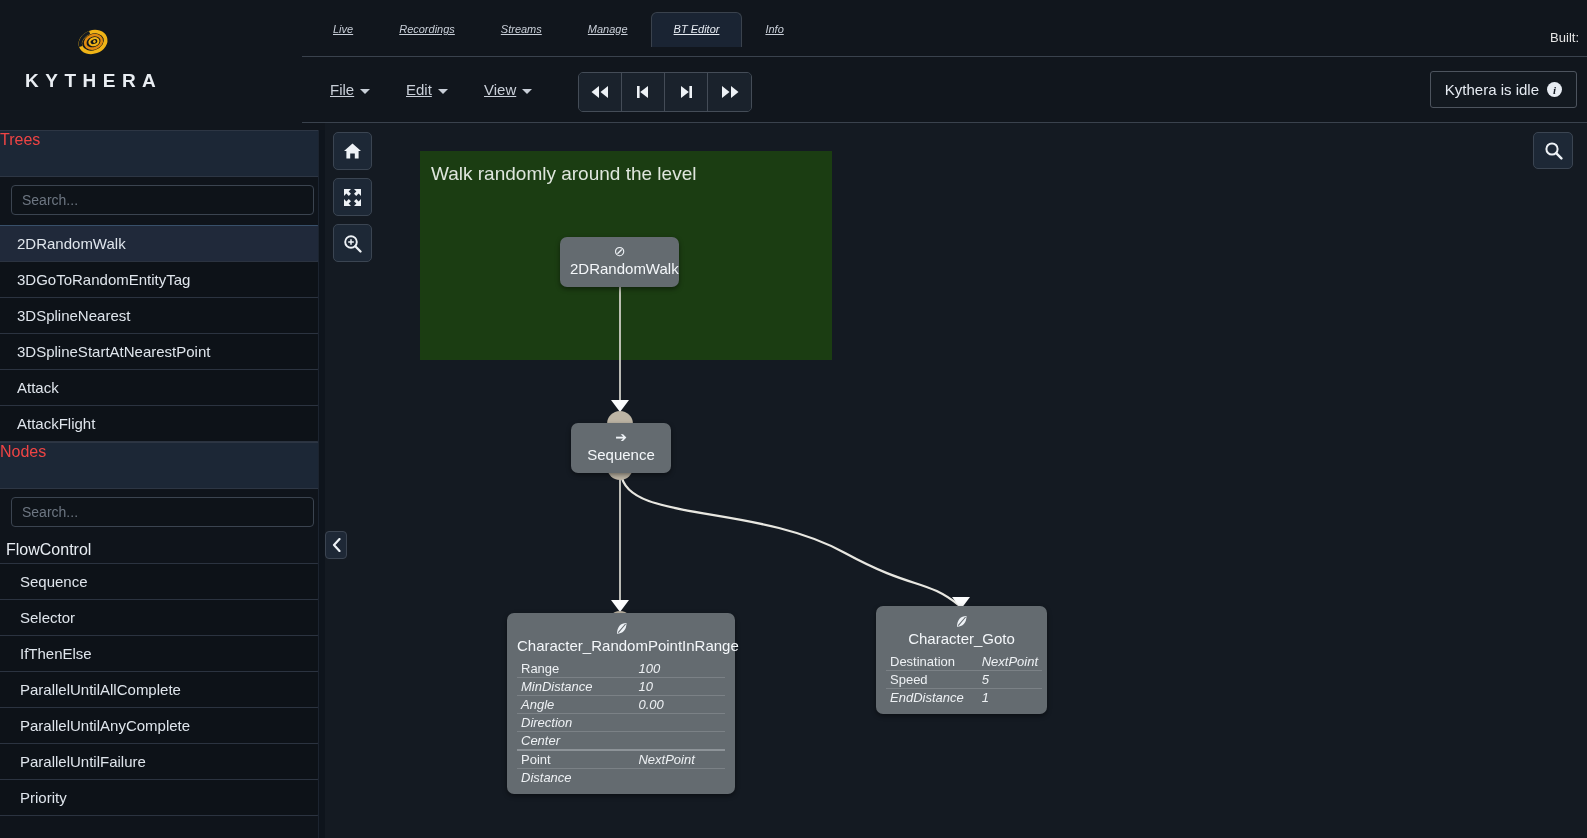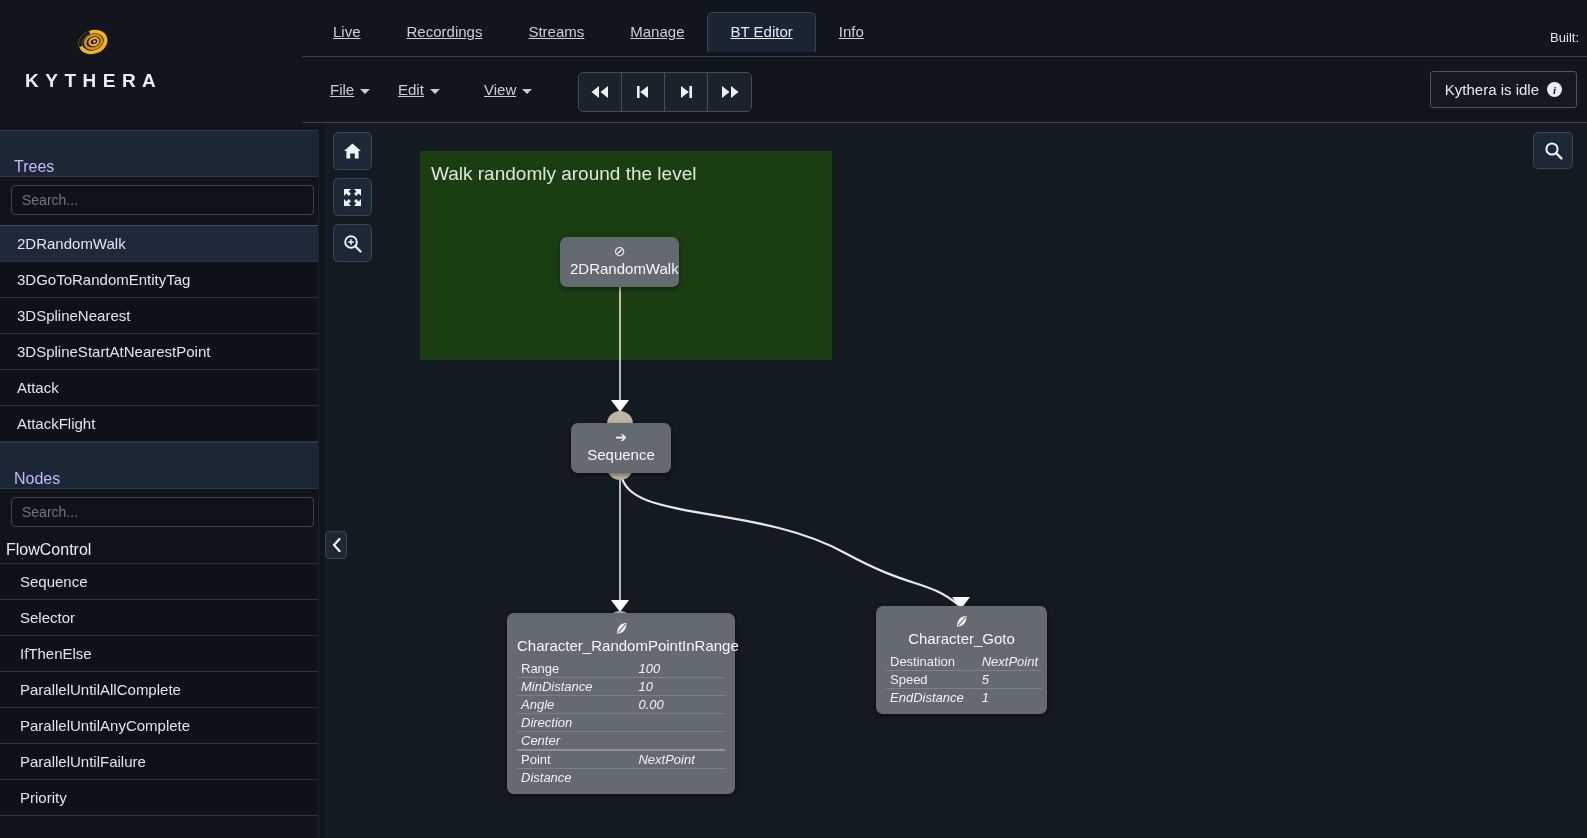--- a/index.html
+++ b/index.html
@@ -23,27 +23,28 @@
 
   
   .tabbar {
     position: absolute; left: 302px; top: 0; right: 0; height: 57px;
     background: #11161d;
     border-bottom: 1px solid #3a424d;
   }
   .tabs { position: absolute; left: 8px; top: 12px; display: flex; gap: 0; align-items: flex-end; }
   .tab {
     padding: 10px 22px 12px 22px;
-    font-size: 15px; color: #c9cfd8;
+    font-size: 11px; color: #c9cfd8;
     text-decoration: underline;
     cursor: pointer;
     border: 1px solid transparent;
     border-bottom: none;
     border-radius: 6px 6px 0 0;
     white-space: nowrap;
+    font-style: italic;
   }
   .tab.active {
     background: #1a2433;
     border-color: #3a424d;
     color: #e6ebf2;
   }
   .built {
     position: absolute; right: 8px; top: 30px;
     font-size: 13px; color: #e5e5e5;
   }
@@ -87,22 +88,22 @@
     font-family: "Liberation Serif", serif;
   }
 
   
   .sidebar {
     position: absolute; left: 0; top: 130px; width: 325px; height: 708px;
     background: #0f141b; overflow: hidden;
   }
   .panel-head {
     background: #1c2736; border-top: 1px solid #2d3644; border-bottom: 1px solid #2d3644;
-    height: 47px; display: flex; align-items: flex-end; padding-left: 14px;
-    color: #c4b5fd; font-size: 16px;
+    height: 47px; display: flex; align-items: flex-start; 
+    color: #ef4444; font-size: 16px;
   }
   .search-wrap { padding: 8px 11px 10px 11px; background: #0f141b; }
   .search-input {
     width: 100%; height: 30px;
     background: #0e1319; border: 1px solid #3b4450; border-radius: 4px;
     color: #cfd6de; font-size: 14px; padding: 0 10px;
     font-family: "Liberation Sans", sans-serif; outline: none;
   }
   .search-input::placeholder { color: #6d7682; }
   .list-row {
@@ -213,21 +214,21 @@
       <div class="tab active">BT Editor</div>
       <div class="tab">Info</div>
     </div>
     <div class="built">Built:</div>
   </div>
 
   <div class="menubar">
     <div class="menu-item" style="left:28px;">
       <span>File</span><span class="caret"></span>
     </div>
-    <div class="menu-item" style="left:96px;">
+    <div class="menu-item" style="left:104px;">
       <span>Edit</span><span class="caret"></span>
     </div>
     <div class="menu-item" style="left:182px;">
       <span>View</span><span class="caret"></span>
     </div>
 
     <div class="transport">
       <div class="tbtn">
         <svg width="20" height="16" viewBox="0 0 20 16">
           <path d="M9 2 L9 14 L1.5 8 Z" fill="#eef2f6"></path>

